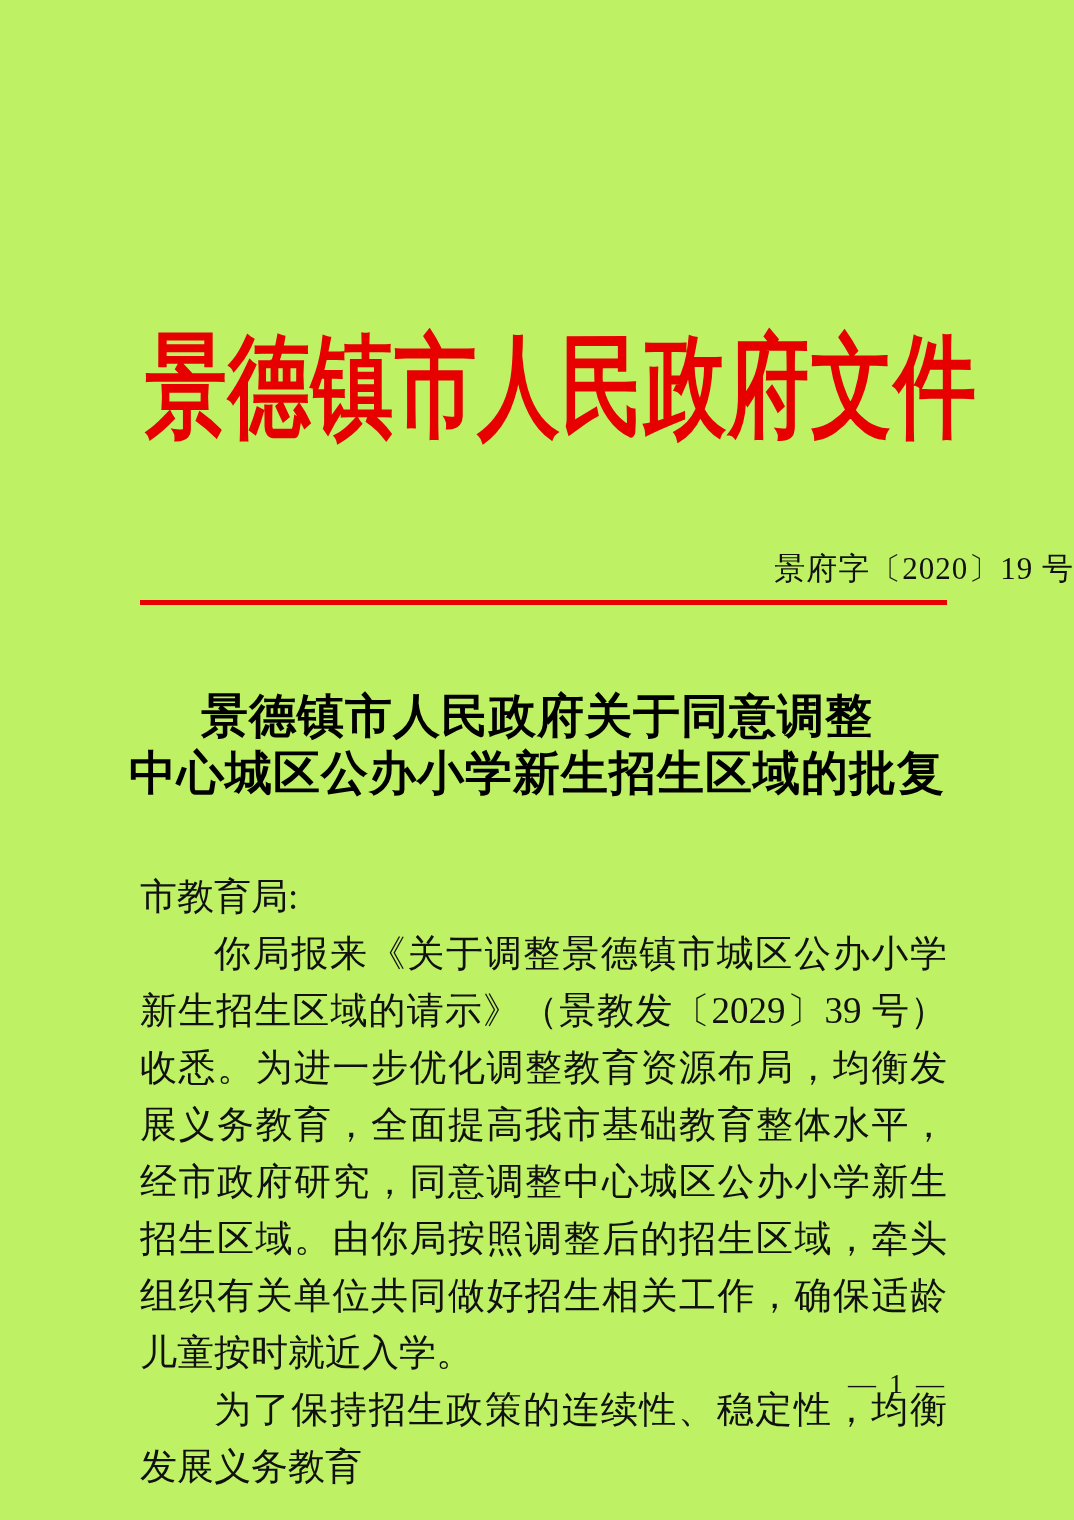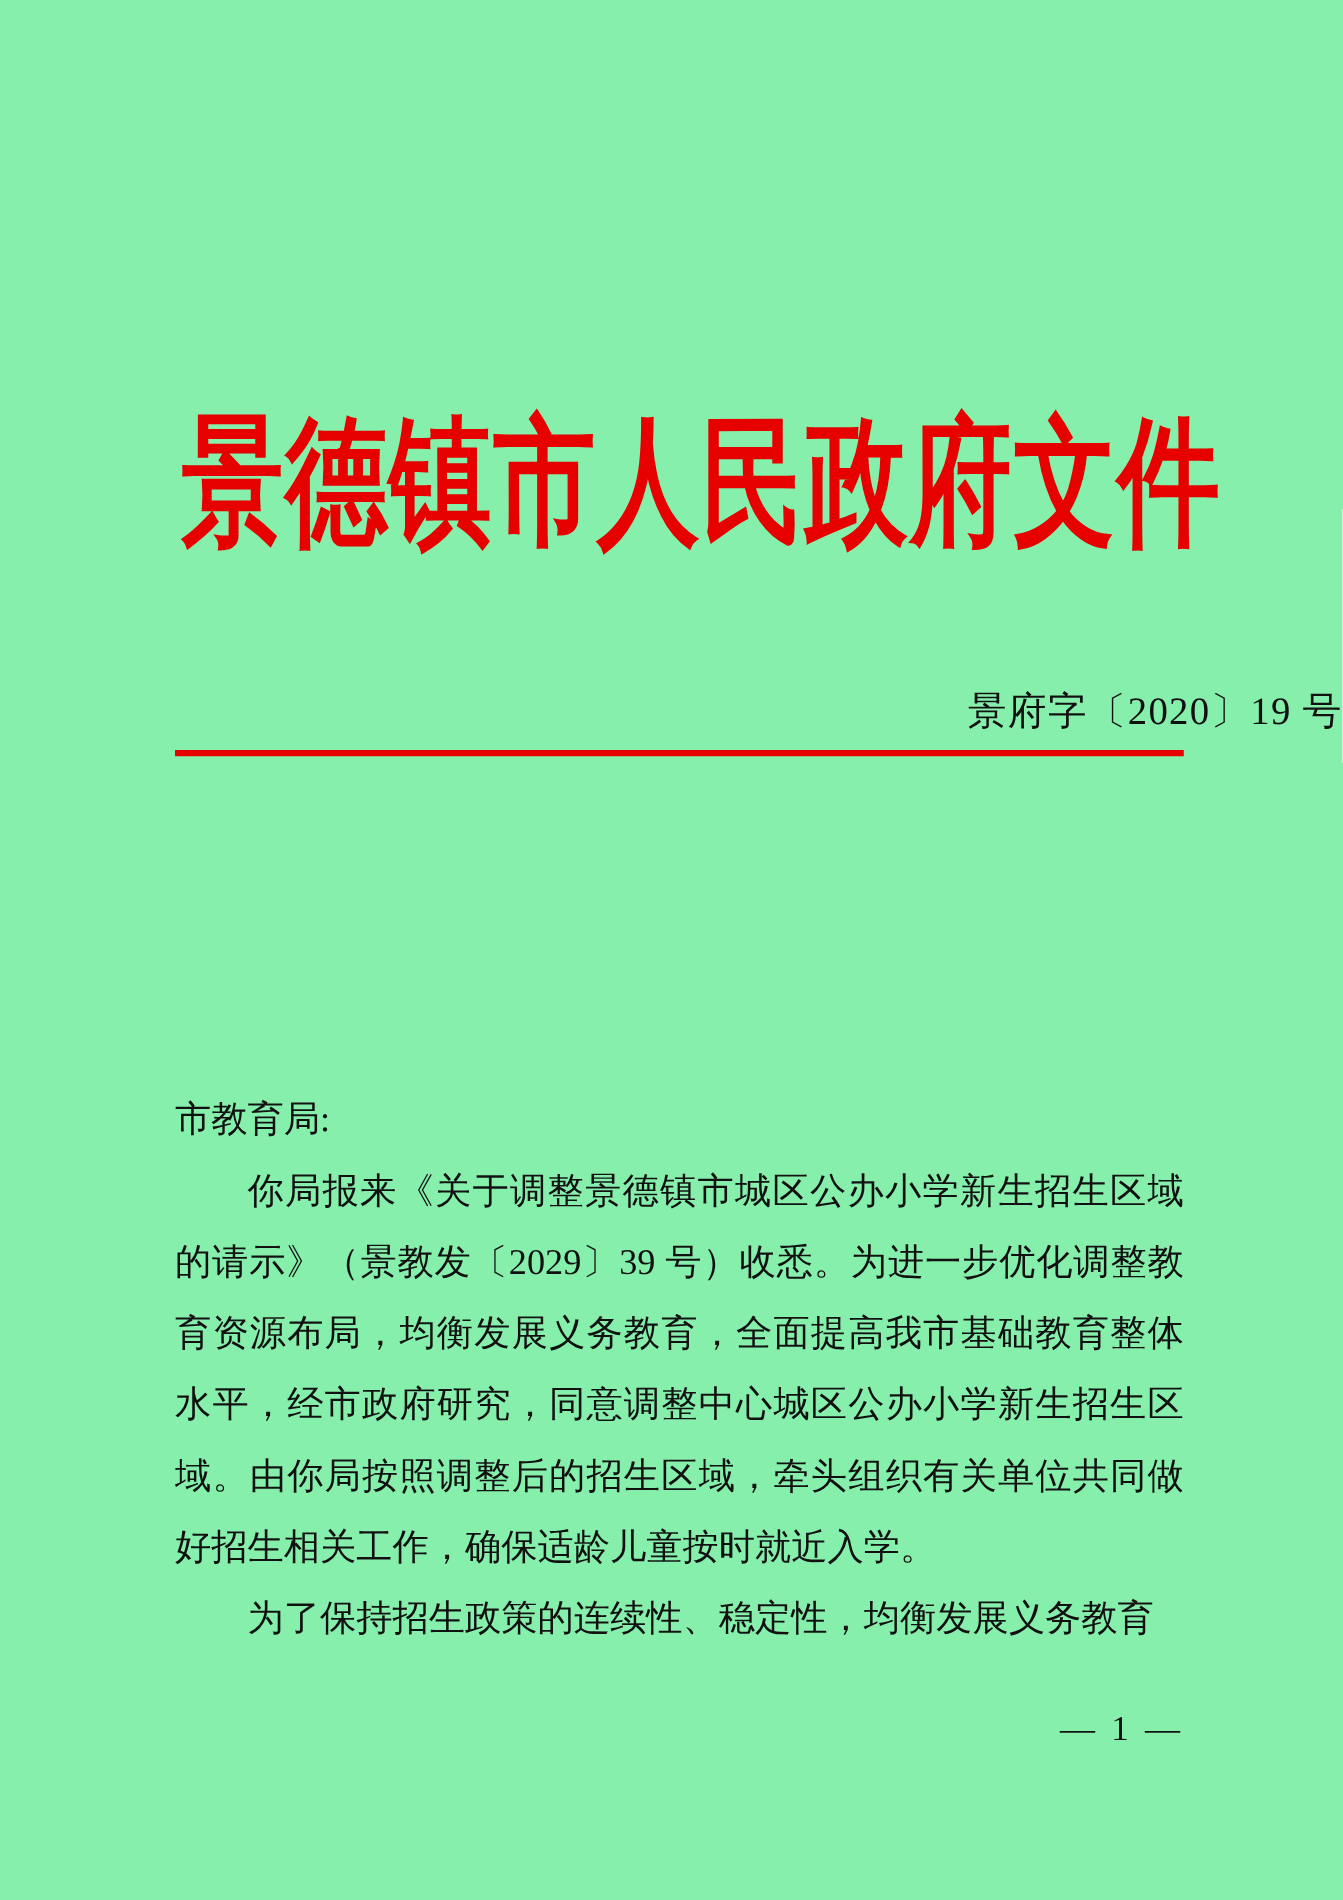--- a/index.html
+++ b/index.html
@@ -4,21 +4,21 @@
 <style>
   html, body {
     margin: 0;
     padding: 0;
     background: #ffffff;
   }
   .page {
     position: relative;
     width: 1074px;
     height: 1520px;
-    background: #86efac;
+    background: #bef264;
     overflow: hidden;
     font-family: "Liberation Serif", "DejaVu Serif", serif;
     color: #1a1a1a;
   }
   
   .red-header {
     position: absolute;
     top: 312px;
     left: 0;
     width: 100%;
@@ -69,21 +69,21 @@
   }
   .doc-title .title-line {
     display: block;
   }
   
   .body-text {
     position: absolute;
     top: 868px;
     left: 140px;
     width: 807px;
-    font-size: 29px;
+    font-size: 37px;
     line-height: 57px;
     text-align: justify;
     color: #111111;
   }
   .body-text p {
     margin: 0;
   }
   .body-text .para {
     text-indent: 2em;
   }
@@ -103,20 +103,24 @@
 <body>
 
 <div class="page">
 
   <div class="red-header">景德镇市人民政府文件</div>
 
   <div class="doc-number">景府字〔2020〕19 号</div>
 
   <div class="red-rule"></div>
 
+  <h1 class="doc-title">
+    <span class="title-line">景德镇市人民政府关于同意调整</span>
+    <span class="title-line">中心城区公办小学新生招生区域的批复</span>
+  </h1>
 
   <div class="body-text">
     <p class="salutation">市教育局:</p>
     <p class="para">你局报来《关于调整景德镇市城区公办小学新生招生区域的请示》（景教发〔2029〕39 号）收悉。为进一步优化调整教育资源布局，均衡发展义务教育，全面提高我市基础教育整体水平，经市政府研究，同意调整中心城区公办小学新生招生区域。由你局按照调整后的招生区域，牵头组织有关单位共同做好招生相关工作，确保适龄儿童按时就近入学。</p>
     <p class="para">为了保持招生政策的连续性、稳定性，均衡发展义务教育</p>
   </div>
 
   <div class="page-number">— 1 —</div>
 
 </div>

